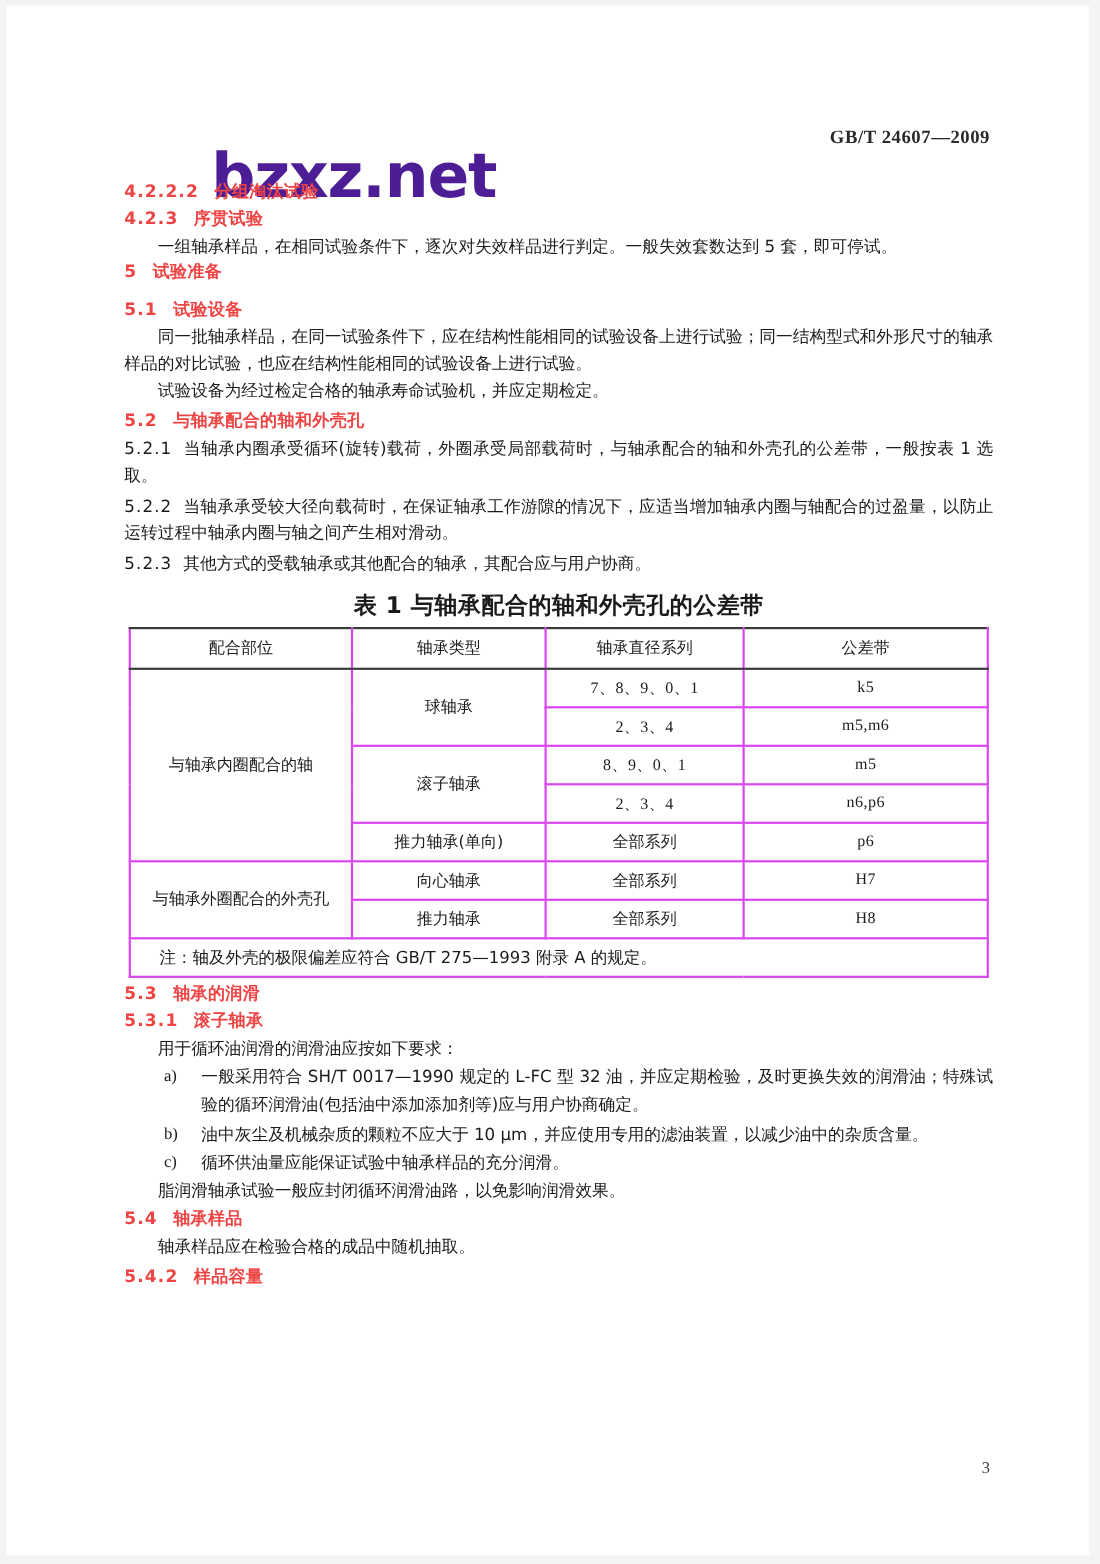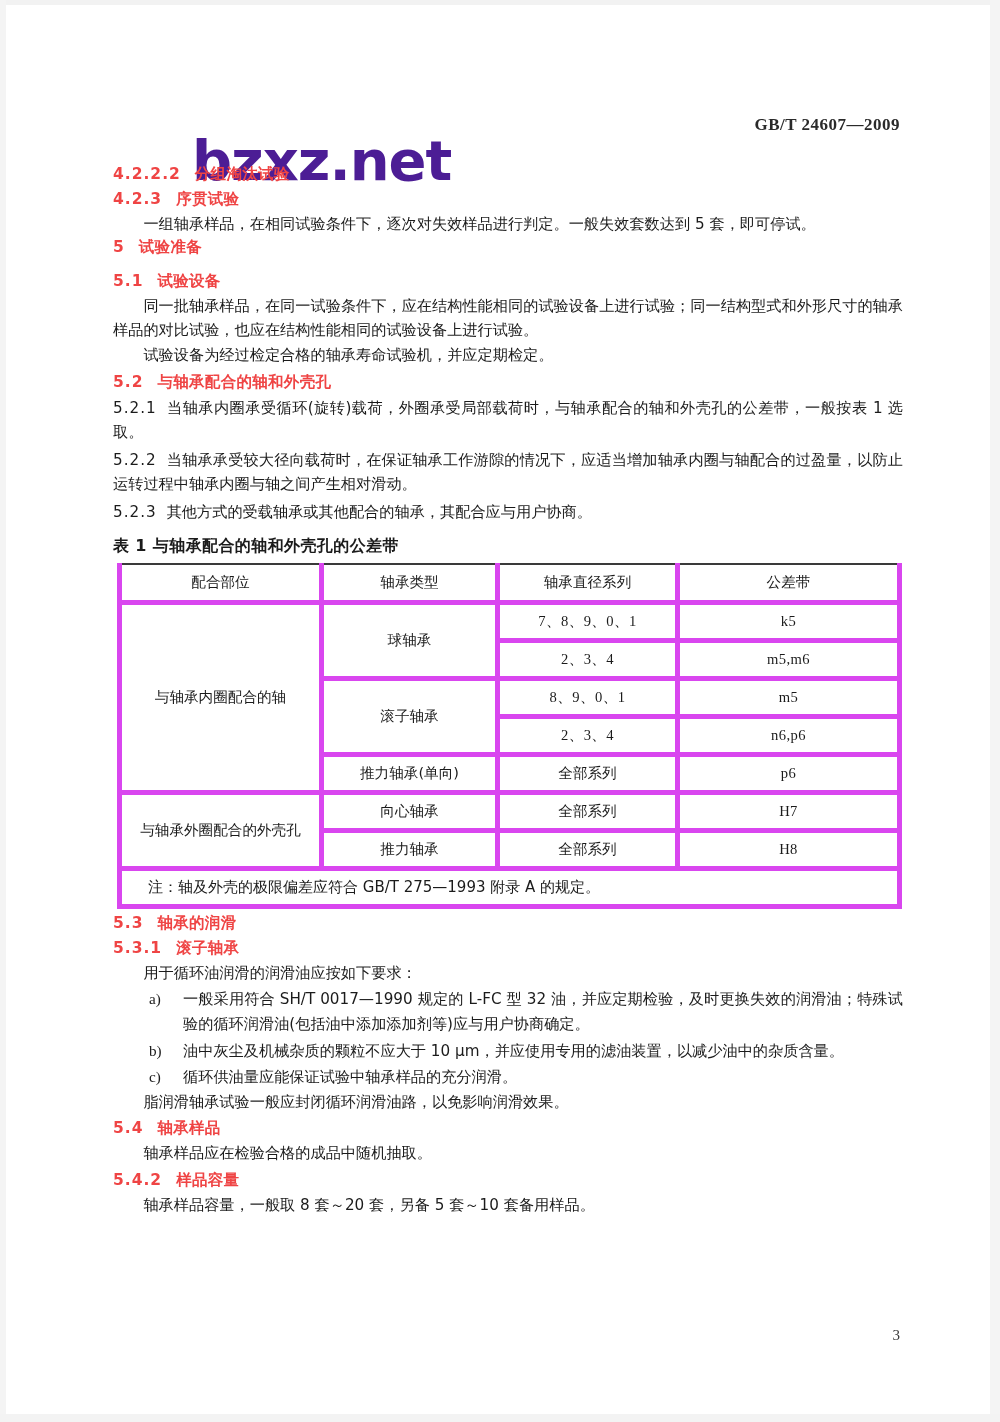--- a/index.html
+++ b/index.html
@@ -132,34 +132,35 @@
     flex: 0 0 34px;
     font-family: "Liberation Serif", "DejaVu Serif", serif;
   }
   .list-item .body {
     flex: 1 1 auto;
     text-align: justify;
   }
 
   
   #table-caption {
+    text-align: center;
     font-weight: bold;
-    font-size: 16px;
+    font-size: 21px;
     margin: 11px 0 6px 0;
     letter-spacing: 0.4px;
   }
   #tolerance-table {
     border-collapse: collapse;
     width: 780px;
     margin: 0 0 0 4px;
     font-size: 14.6px;
     table-layout: fixed;
   }
   #tolerance-table td, #tolerance-table th {
-    border: 5px solid #d946ef;
+    border: 2px solid #d946ef;
     text-align: center;
     vertical-align: middle;
     padding: 7px 4px;
     font-weight: normal;
     color: #1b1b1b;
   }
   #tolerance-table thead td {
     border-bottom: 2px solid #3a3a3a;
     padding: 8px 4px;
   }
@@ -316,19 +317,18 @@
     <p class="para indent">脂润滑轴承试验一般应封闭循环润滑油路，以免影响润滑效果。</p>
 
     <div class="heading h-l3">
       <span class="num">5.4</span><span class="txt">轴承样品</span>
     </div>
     <p class="para indent">轴承样品应在检验合格的成品中随机抽取。</p>
 
     <div class="heading h-l3">
       <span class="num">5.4.2</span><span class="txt">样品容量</span>
     </div>
-    <p class="para indent">轴承样品容量，一般取 8 套～20 套，另备 5 套～10 套备用样品。</p>
 
   </div>
 
   <div id="page-number">3</div>
 
 </div>
 
 </body></html>

